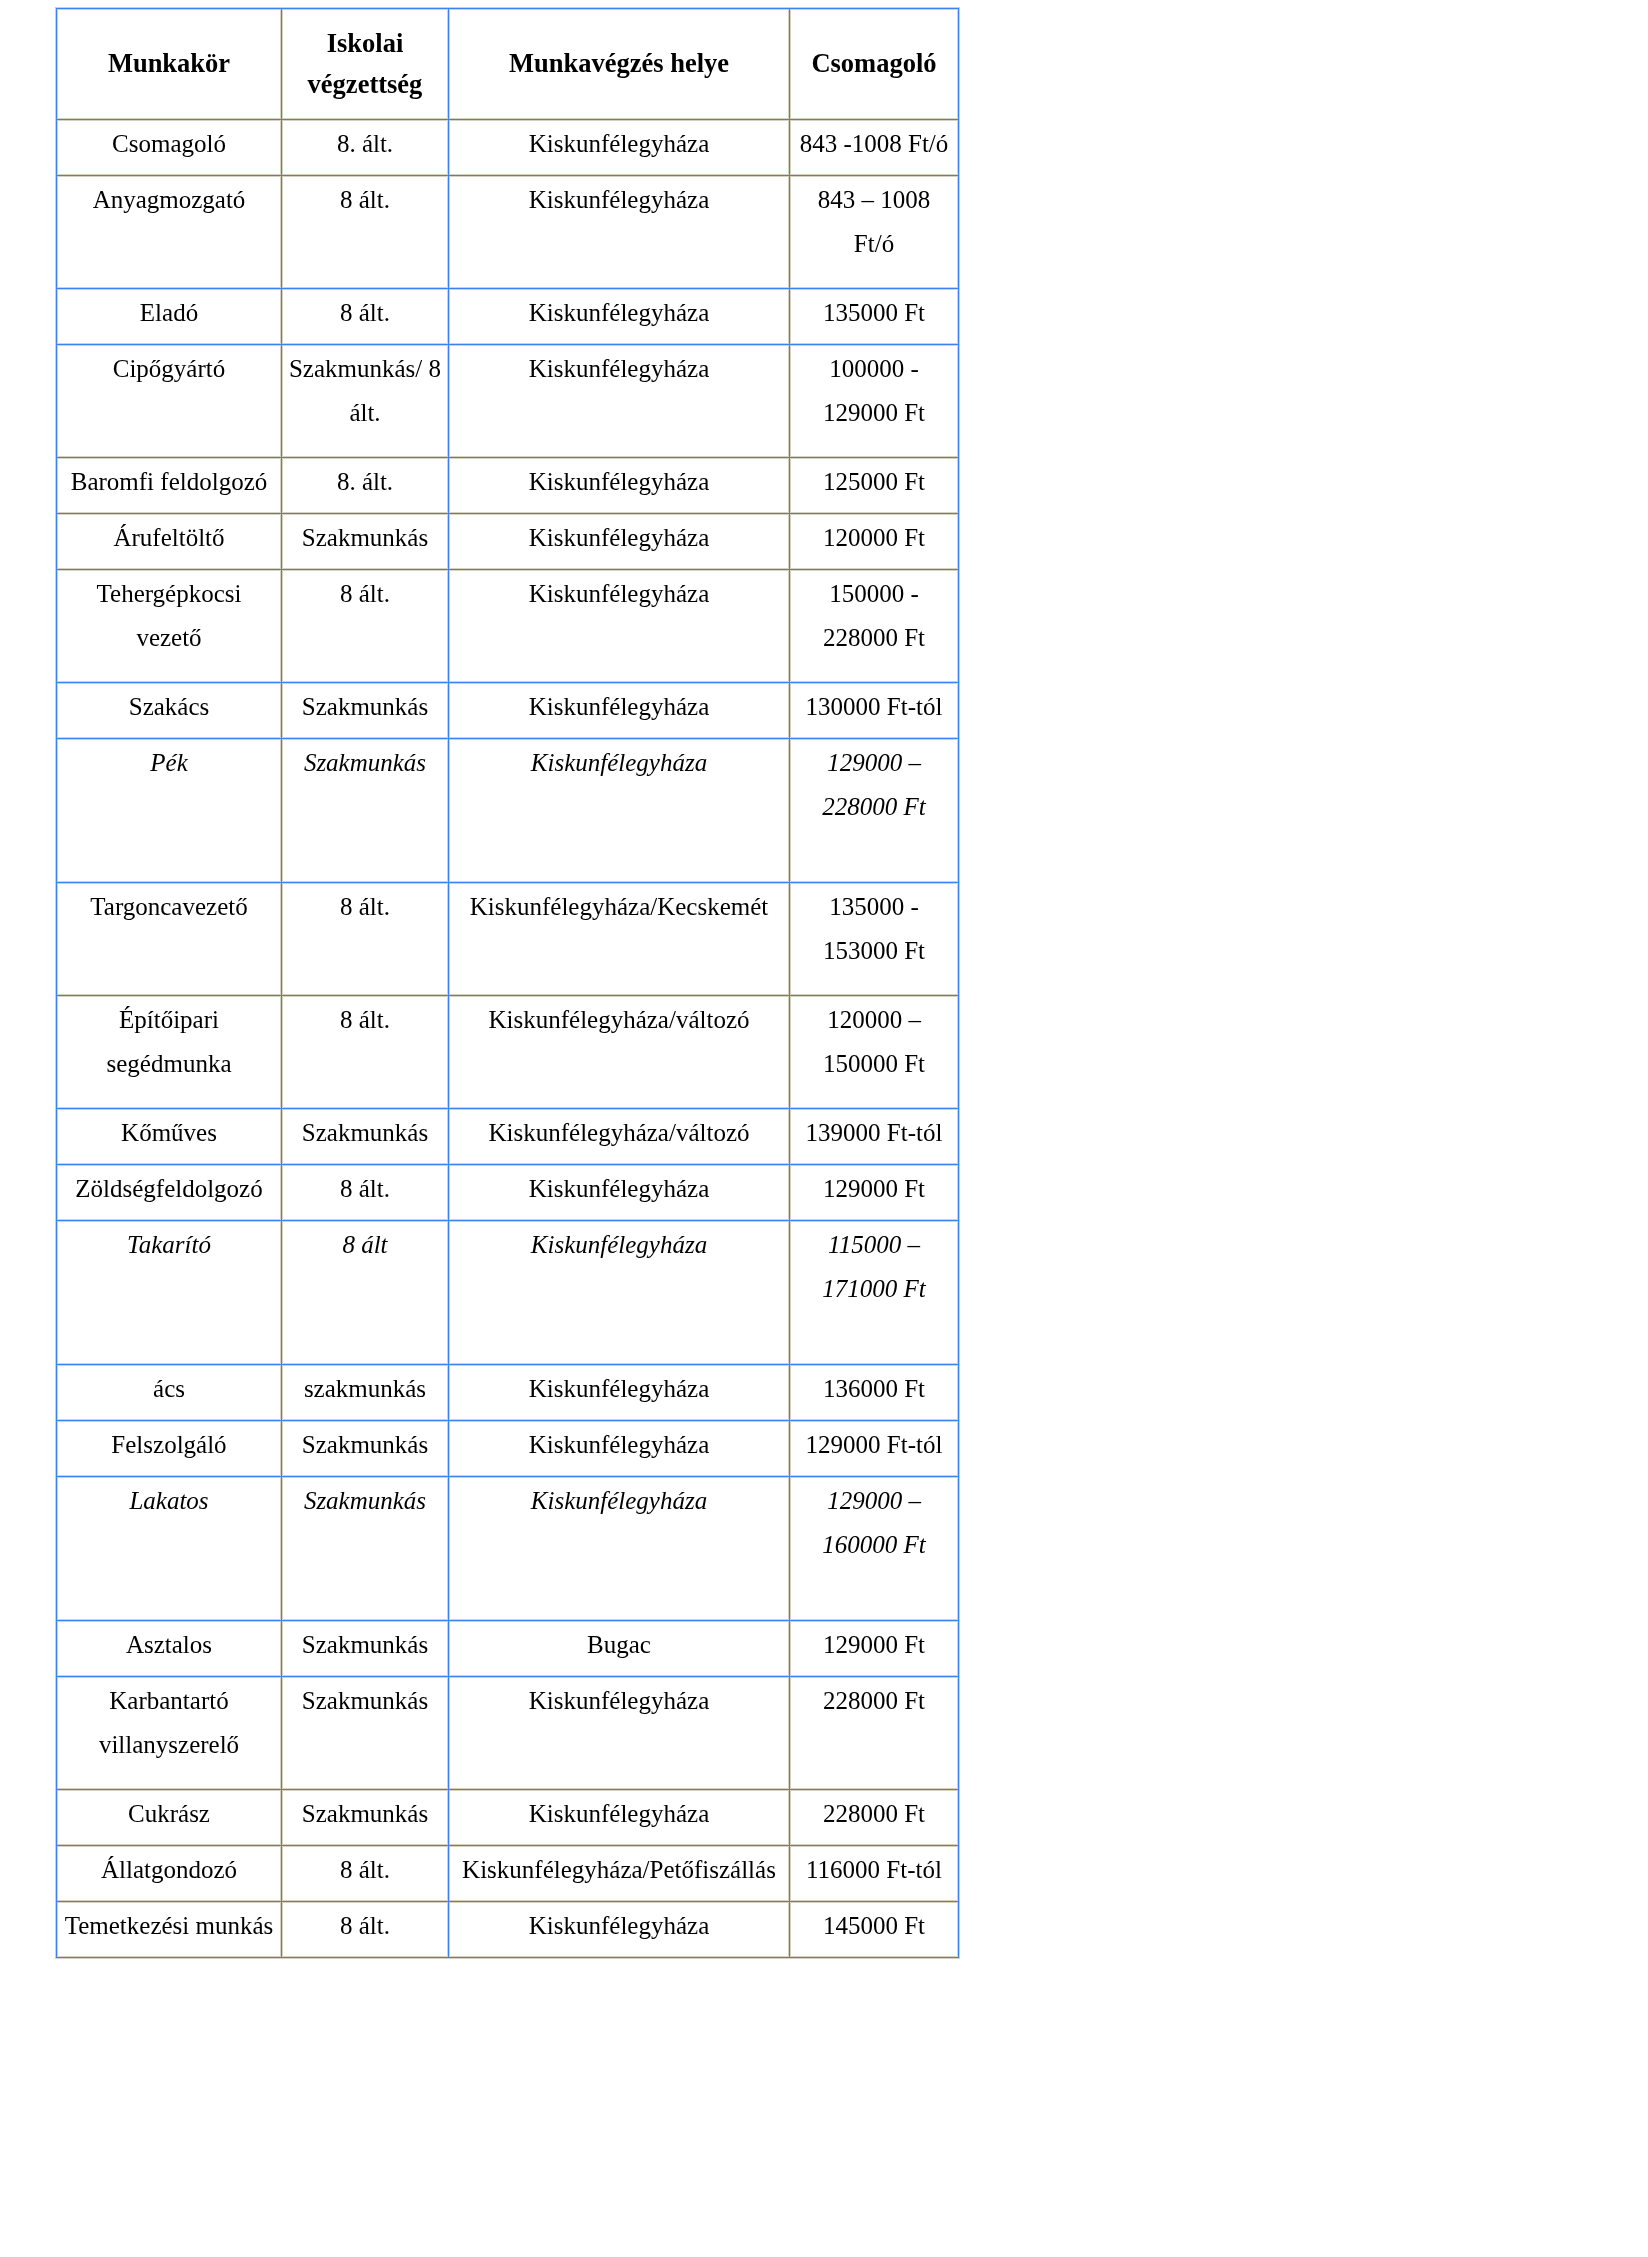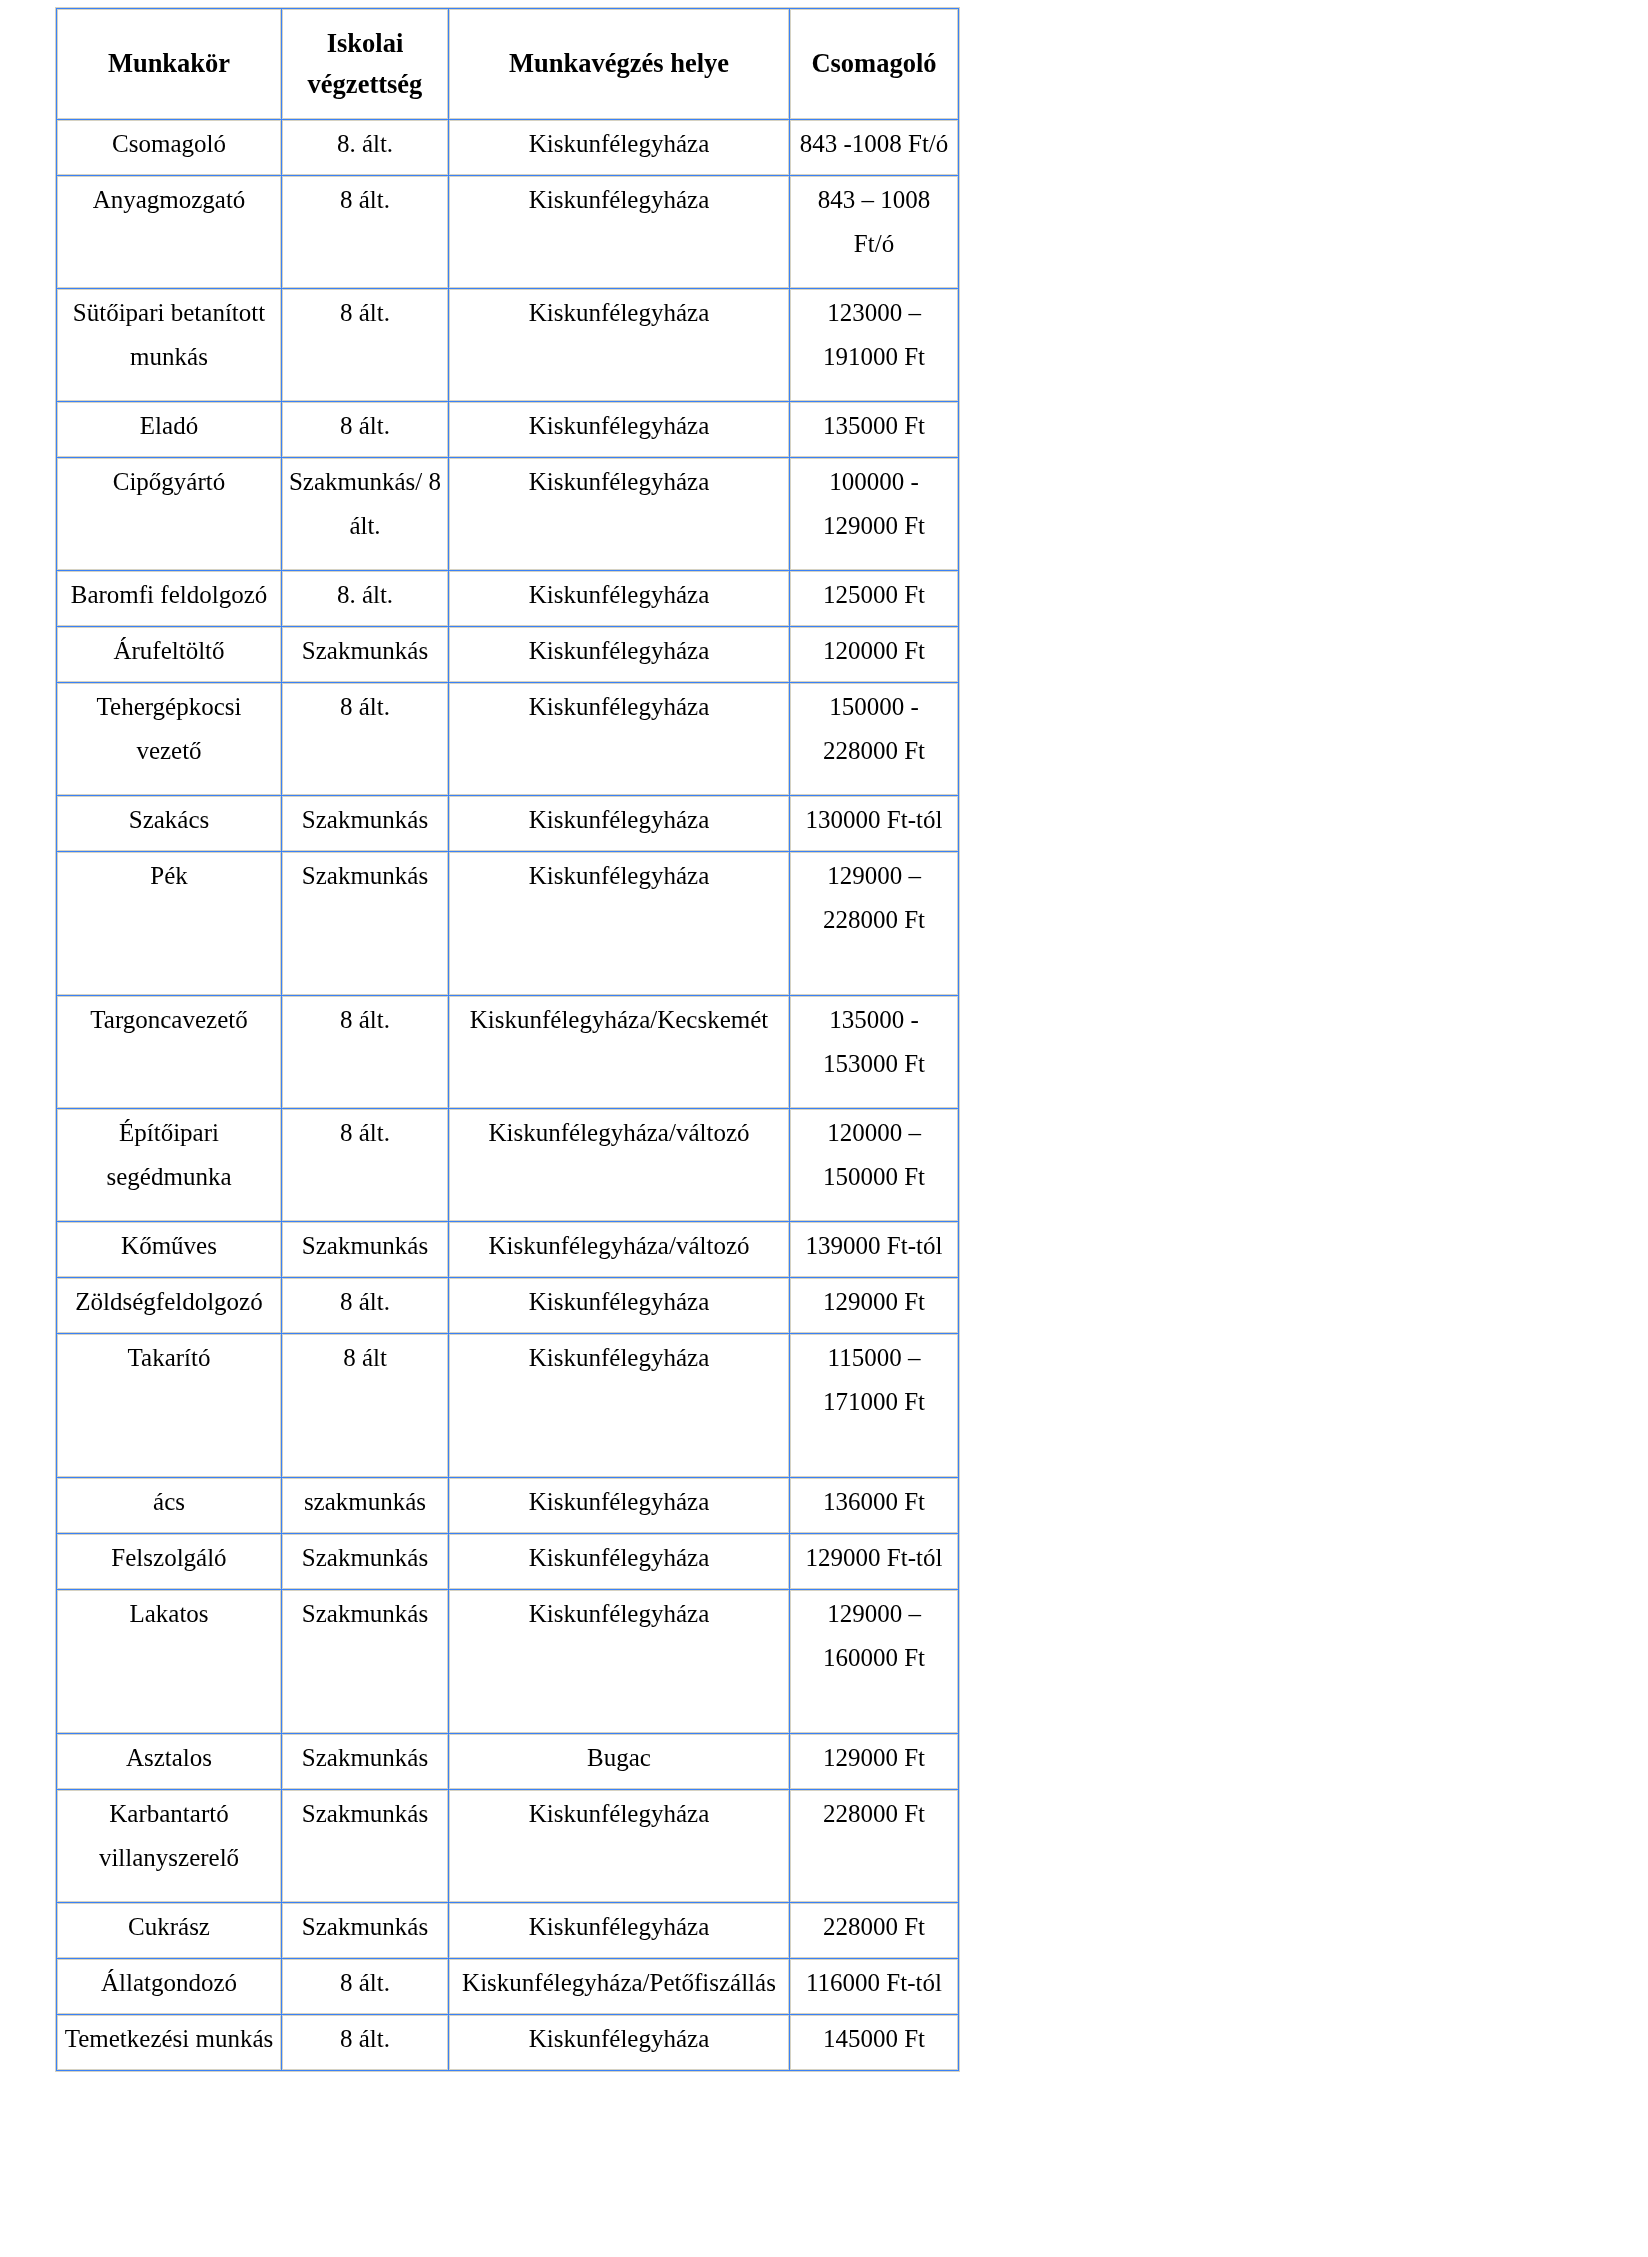--- a/index.html
+++ b/index.html
@@ -41,21 +41,21 @@
     line-height: 1.55;
   }
   .jobs td {
     font-size: 25px;
     vertical-align: top;
     line-height: 1.75;
     white-space: pre-line;
   }
   tr.h1 { height: 55px; }
   tr.h2 { height: 112px; }
-  tr.h3 { height: 143px; }
+  tr.h3 { height: 143px; font-style: italic; }
 </style>
 </head>
 <body>
 
 <table class="jobs">
   <colgroup>
     <col class="c0">
       <col class="c1">
       <col class="c2">
       <col class="c3">
@@ -75,26 +75,20 @@
         <td>Kiskunfélegyháza</td>
         <td>843 -1008 Ft/ó</td>
       </tr>
       <tr class="h2">
         <td>Anyagmozgató</td>
         <td>8 ált.</td>
         <td>Kiskunfélegyháza</td>
         <td>843 – 1008
 Ft/ó</td>
       </tr>
-      <tr class="h2">
-        <td>Sütőipari betanított munkás</td>
-        <td>8 ált.</td>
-        <td>Kiskunfélegyháza</td>
-        <td>123000 – 191000 Ft</td>
-      </tr>
       <tr class="h1">
         <td>Eladó</td>
         <td>8 ált.</td>
         <td>Kiskunfélegyháza</td>
         <td>135000 Ft</td>
       </tr>
       <tr class="h2">
         <td>Cipőgyártó</td>
         <td>Szakmunkás/ 8 ált.</td>
         <td>Kiskunfélegyháza</td>

